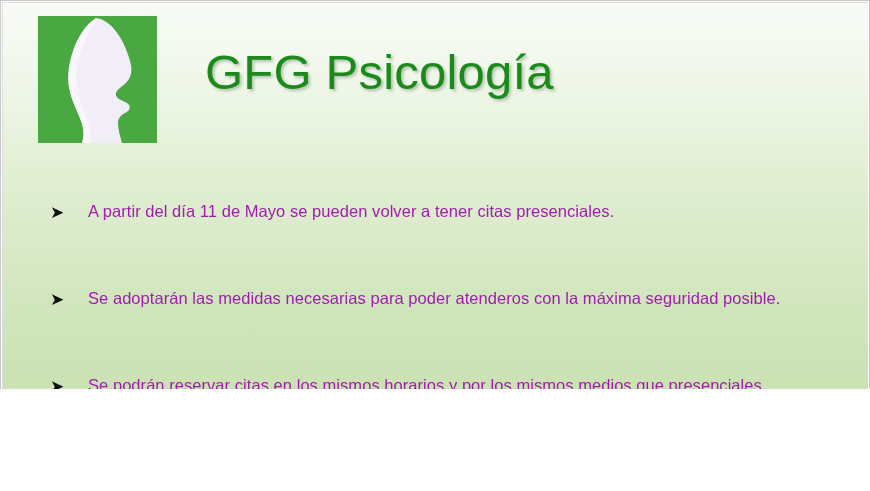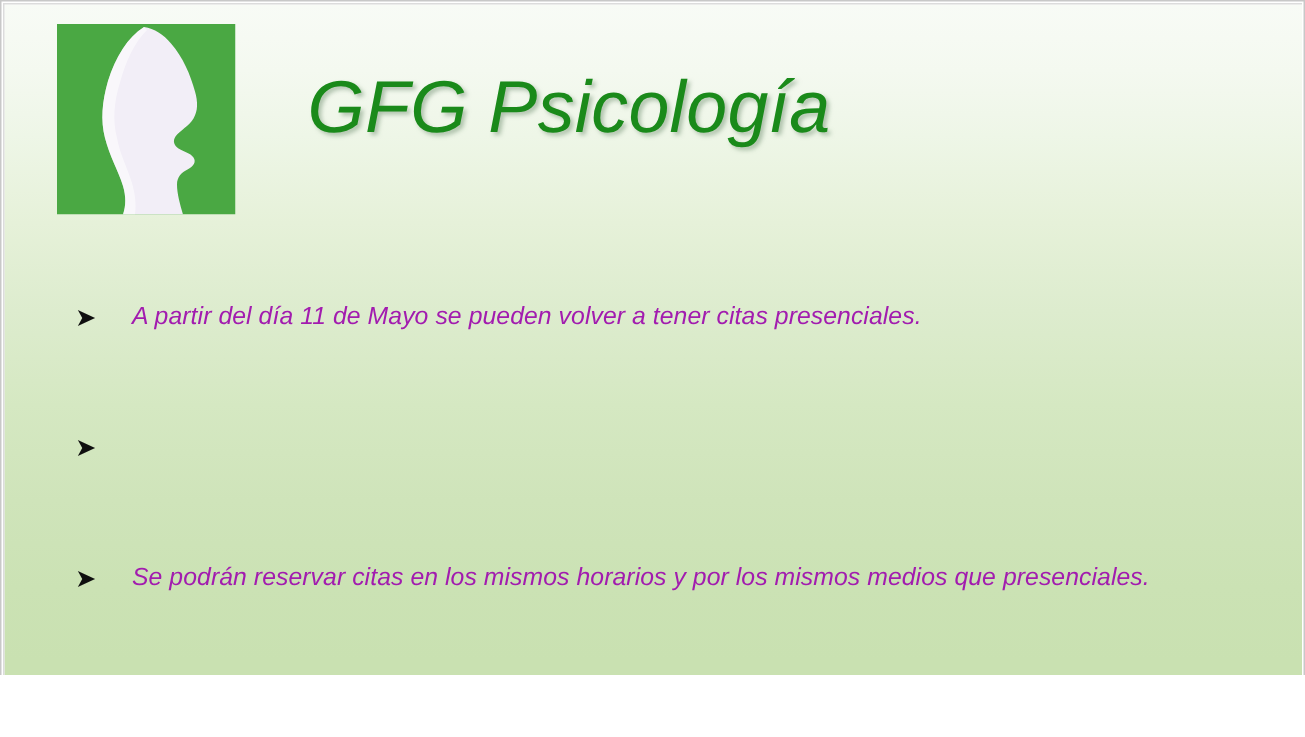--- a/index.html
+++ b/index.html
@@ -4,26 +4,25 @@
 <style>
   html, body {
     margin: 0;
     padding: 0;
     background: #ffffff;
   }
 
   #slide {
     position: relative;
     width: 870px;
-    height: 450px;
+    height: 389px;
     box-sizing: border-box;
     overflow: hidden;
     font-family: "Liberation Sans", sans-serif;
     background: #ffffff;
-    font-style: italic;
   }
 
   
   .slide-frame {
     position: absolute;
     left: 0;
     top: 0;
     width: 870px;
     height: 491px;
     box-sizing: border-box;
@@ -156,20 +155,21 @@
 
   <div class="bullet-list">
 
     <div class="bullet-row">
       <span class="bullet-marker">➤</span>
       <span class="bullet-text">A partir del día 11 de Mayo se pueden volver a tener citas presenciales.</span>
     </div>
 
     <div class="bullet-row">
       <span class="bullet-marker">➤</span>
+      <span class="bullet-text">Se adoptarán las medidas necesarias para poder atenderos con la máxima seguridad posible.</span>
     </div>
 
     <div class="bullet-row">
       <span class="bullet-marker">➤</span>
       <span class="bullet-text">Se podrán reservar citas en los mismos horarios y por los mismos medios que presenciales.</span>
     </div>
 
   </div>
 
   <div class="slide-frame"></div>

